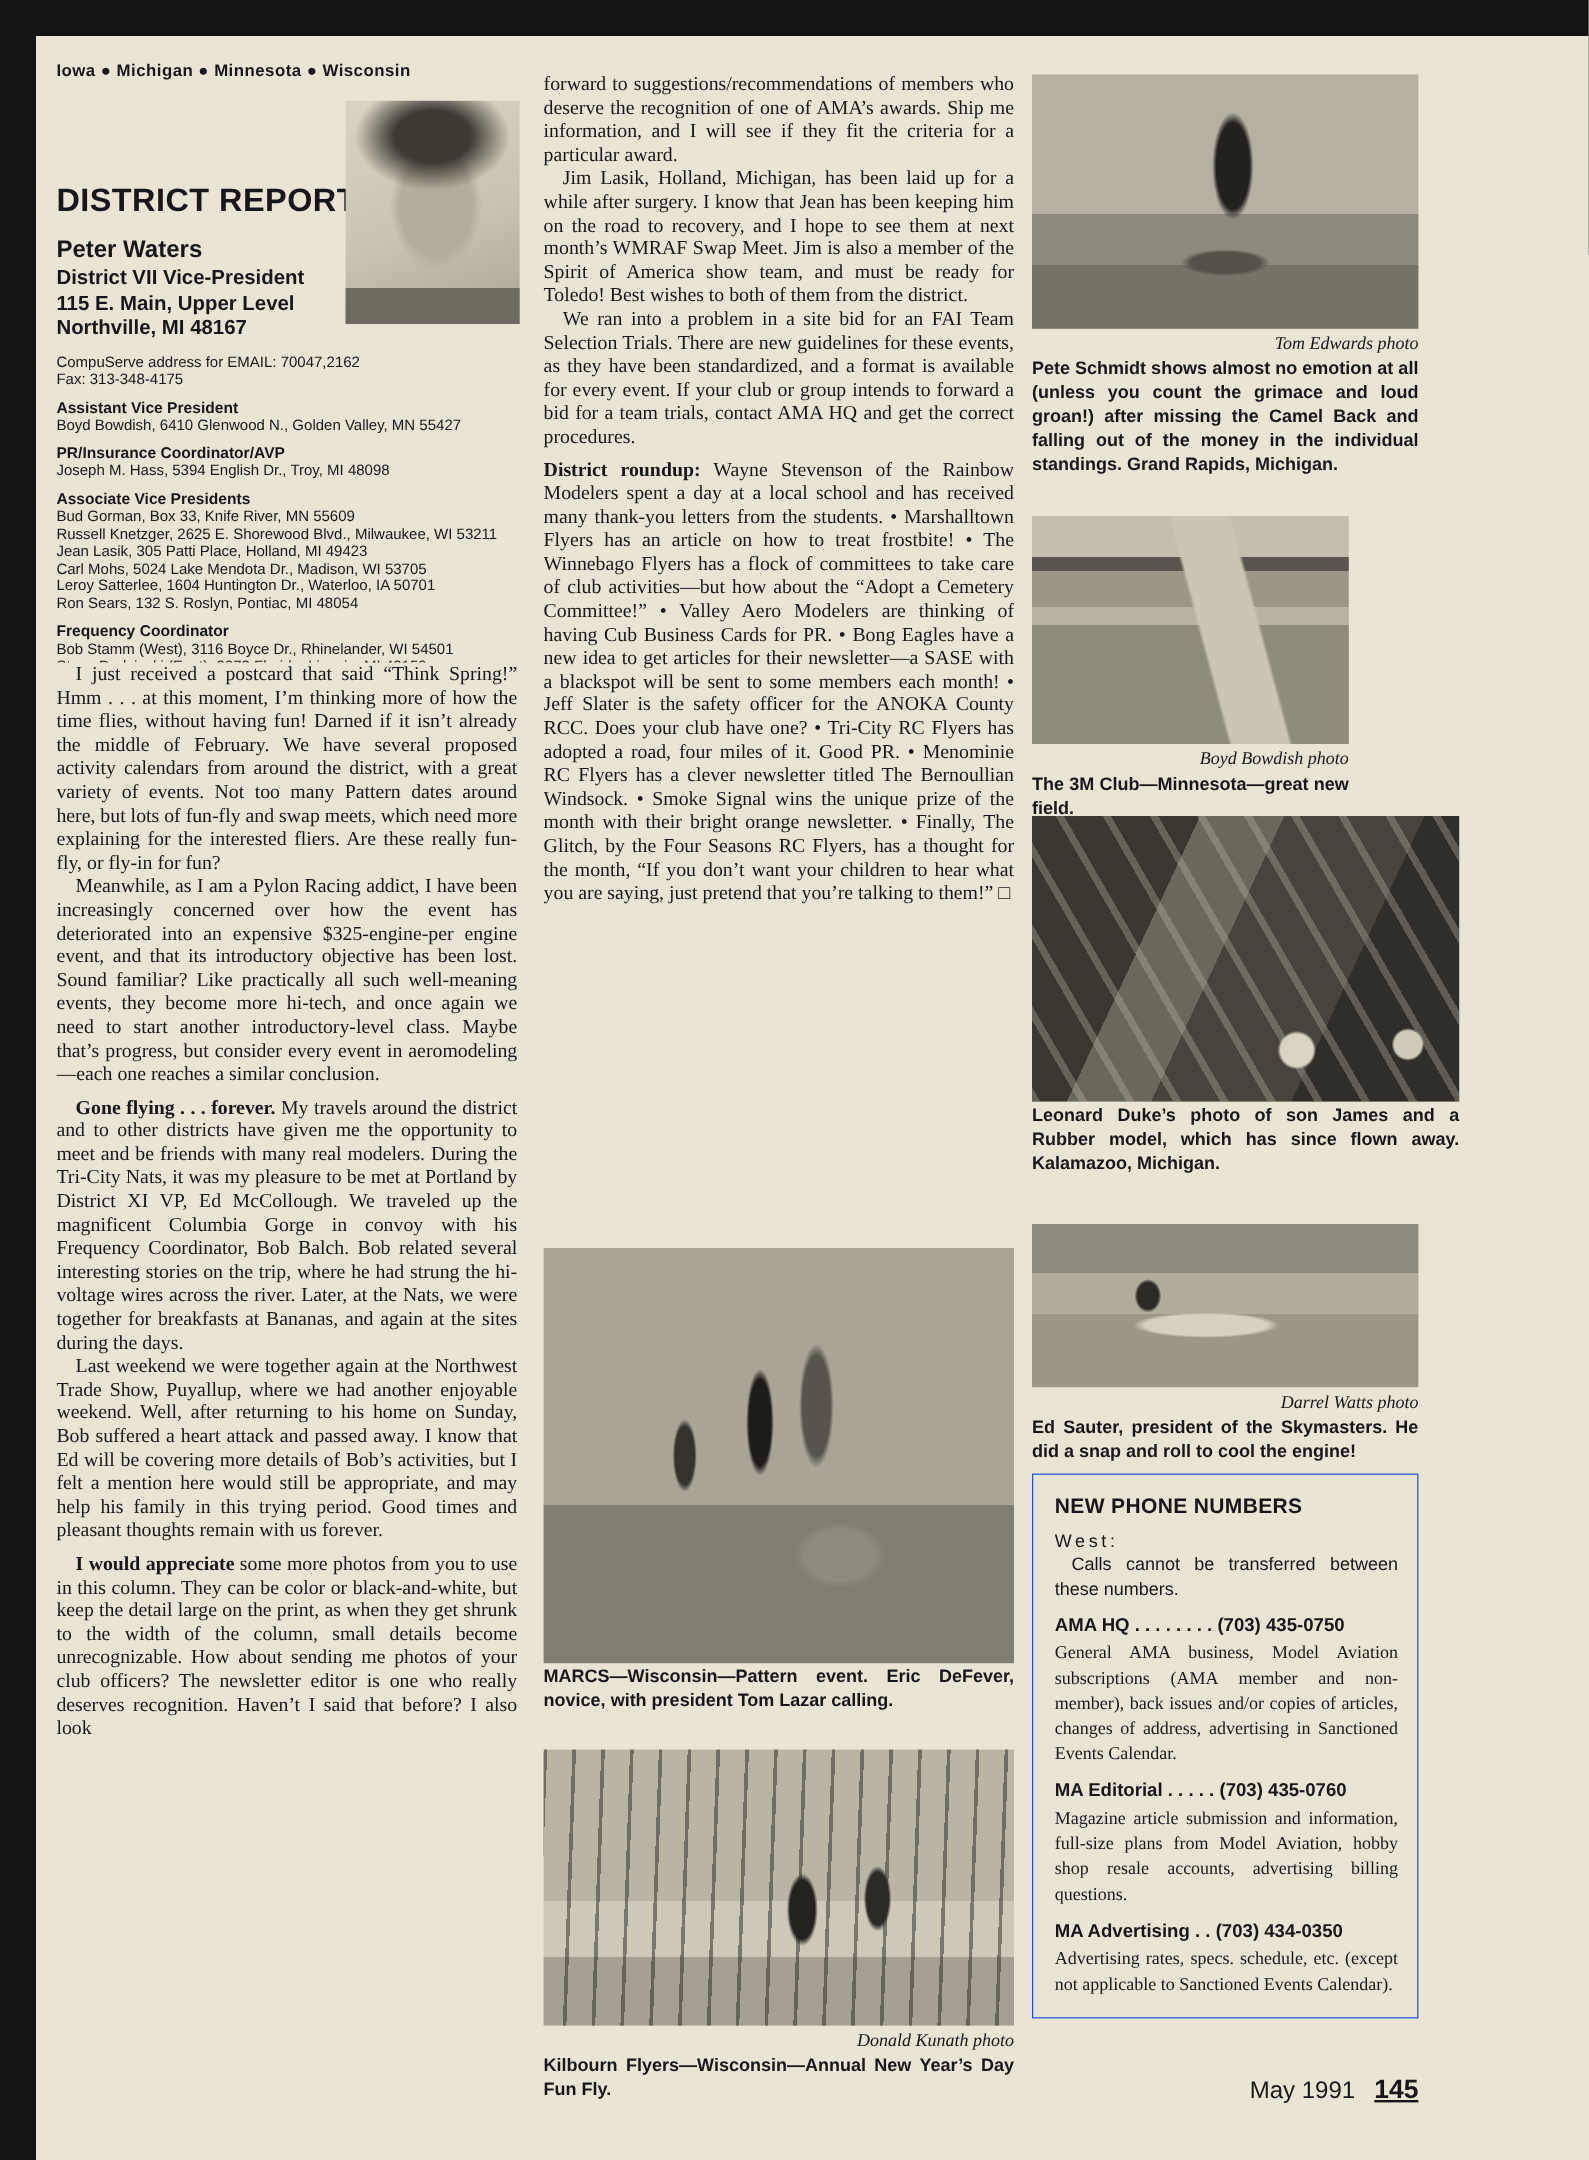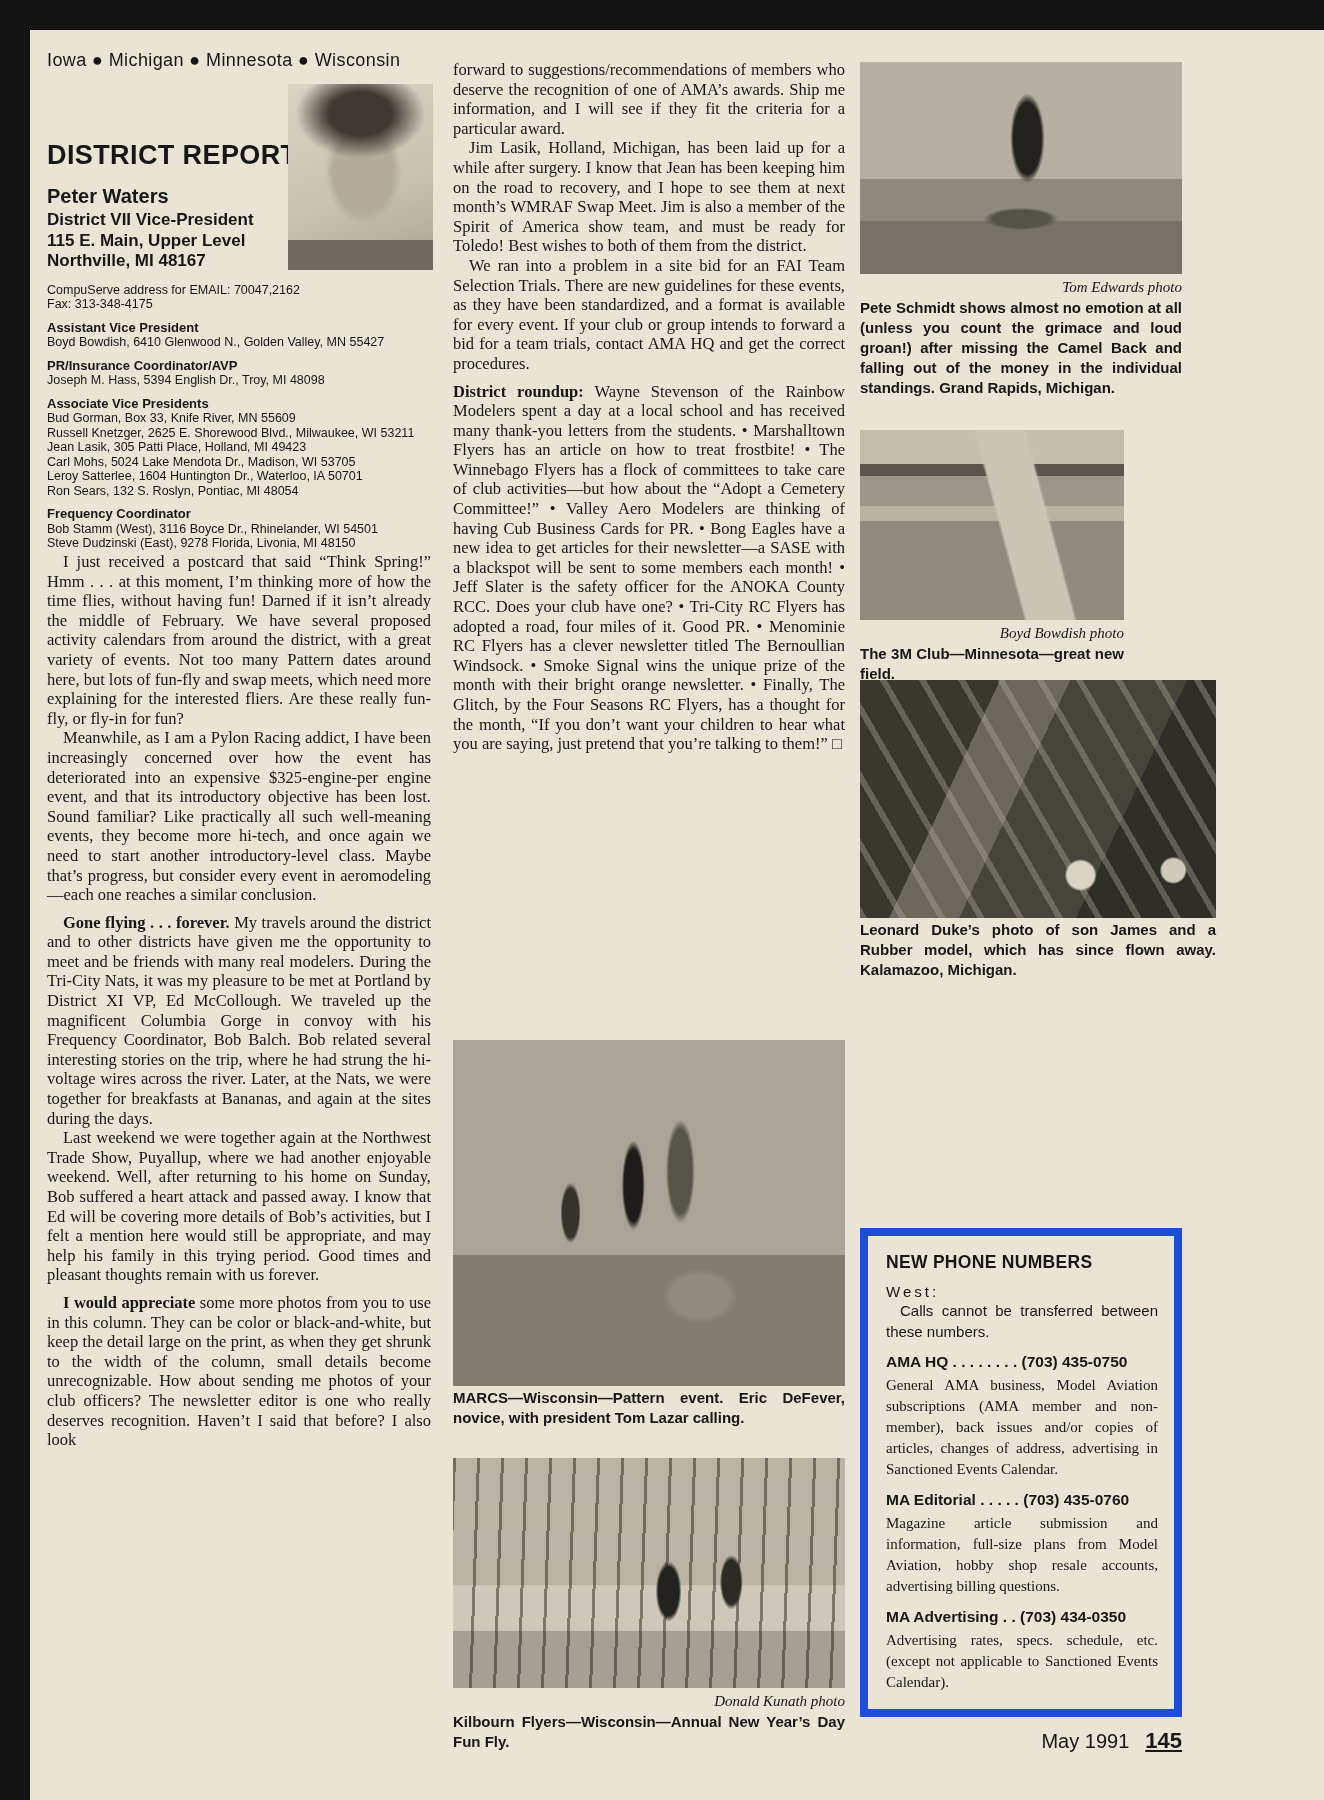--- a/index.html
+++ b/index.html
@@ -9,21 +9,21 @@
     background:#e9e4d3;
     font-family:"Liberation Sans",sans-serif;
     color:#17171a;
     overflow:hidden;
   }
   .edge-left{position:absolute;left:0;top:0;width:30px;height:1800px;background:#141414;}
   .edge-top{position:absolute;left:0;top:0;width:1324px;height:30px;background:#141414;}
 
   
   .masthead{position:absolute;left:47px;top:50px;width:385px;height:502px;overflow:hidden;}
-  .regions{font-size:18px;font-weight:normal;letter-spacing:.4px;margin-bottom:8px;}
+  .regions{font-size:14px;font-weight:bold;letter-spacing:.4px;margin-bottom:25px;}
   .vii{font-size:64px;font-weight:bold;line-height:.92;letter-spacing:2px;text-align:right;}
   .district-report{font-size:27px;font-weight:bold;letter-spacing:.4px;margin-top:2px;}
   .officer{margin-top:14px;font-weight:bold;line-height:1.18;}
   .officer .name{font-size:20px;margin-bottom:2px;}
   .officer .line{font-size:17px;}
   .contacts{margin-top:12px;font-size:12.5px;line-height:14.5px;}
   .contacts .chead{font-weight:bold;font-size:13px;margin-top:9px;}
   .contacts .cline{padding-left:14px;text-indent:-14px;}
   .portrait{position:absolute;left:288px;top:84px;width:145px;height:186px;
     background:
@@ -84,21 +84,21 @@
       linear-gradient(115deg, #3a372f 0 30%, #6b675c 30% 45%, #47443c 45% 70%, #302e28 70%);}
   .sauter-block{left:860px;top:1020px;width:322px;}
   .sauter-photo{height:136px;
     background:
       radial-gradient(92px 16px at 45% 62%, #d6d1c0 55%, rgba(0,0,0,0) 66%),
       radial-gradient(16px 20px at 30% 44%, #2c2a25 55%, rgba(0,0,0,0) 70%),
       linear-gradient(to bottom, #8f8b7e 0 30%, #b0ab9b 30% 55%, #9b9688 55% 100%);}
 
   
   .phone-box{position:absolute;left:860px;top:1228px;width:322px;box-sizing:border-box;
-    border:8px solid #1d4ed8;padding:16px 16px 16px 18px;}
+    border:1px solid #1d4ed8;padding:16px 16px 16px 18px;}
   .phone-box .title{font-size:17.5px;font-weight:bold;letter-spacing:.3px;}
   .phone-box .note-label{font-size:15px;letter-spacing:3px;margin-top:10px;}
   .phone-box .note-text{font-size:15px;line-height:21px;text-indent:14px;text-align:justify;}
   .phone-box .entry-head{font-size:15.5px;font-weight:bold;margin-top:11px;}
   .phone-box .entry-desc{font-size:15px;line-height:21px;text-align:justify;margin-top:4px;font-family:Liberation Serif, serif;}
 
   .footer{position:absolute;top:1728px;right:142px;text-align:right;}
   .footer .date{font-size:20px;}
   .footer .pagenum{font-size:22px;font-weight:bold;margin-left:16px;text-decoration:underline;}
 </style>
@@ -172,20 +172,25 @@
   </div>
   <div class="block threem-block">
     <div class="photo threem-photo"></div>
     <div class="credit">Boyd Bowdish photo</div>
     <div class="caption">The 3M Club—Minnesota—great new field.</div>
   </div>
   <div class="block duke-block">
     <div class="photo duke-photo"></div>
     <div class="caption">Leonard Duke’s photo of son James and a Rubber model, which has since flown away. Kalamazoo, Michigan.</div>
   </div>
+  <div class="block sauter-block">
+    <div class="photo sauter-photo"></div>
+    <div class="credit">Darrel Watts photo</div>
+    <div class="caption">Ed Sauter, president of the Skymasters. He did a snap and roll to cool the engine!</div>
+  </div>
 
   <div class="phone-box">
     <div class="title">NEW PHONE NUMBERS</div>
     <div class="note-label">West:</div>
     <div class="note-text">Calls cannot be transferred between these numbers.</div>
     <div class="entry-head">AMA HQ . . . . . . . . (703) 435-0750</div>
     <div class="entry-desc">General AMA business, Model Aviation subscriptions (AMA member and non-member), back issues and/or copies of articles, changes of address, advertising in Sanctioned Events Calendar.</div>
     <div class="entry-head">MA Editorial . . . . . (703) 435-0760</div>
     <div class="entry-desc">Magazine article submission and information, full-size plans from Model Aviation, hobby shop resale accounts, advertising billing questions.</div>
     <div class="entry-head">MA Advertising . . (703) 434-0350</div>

